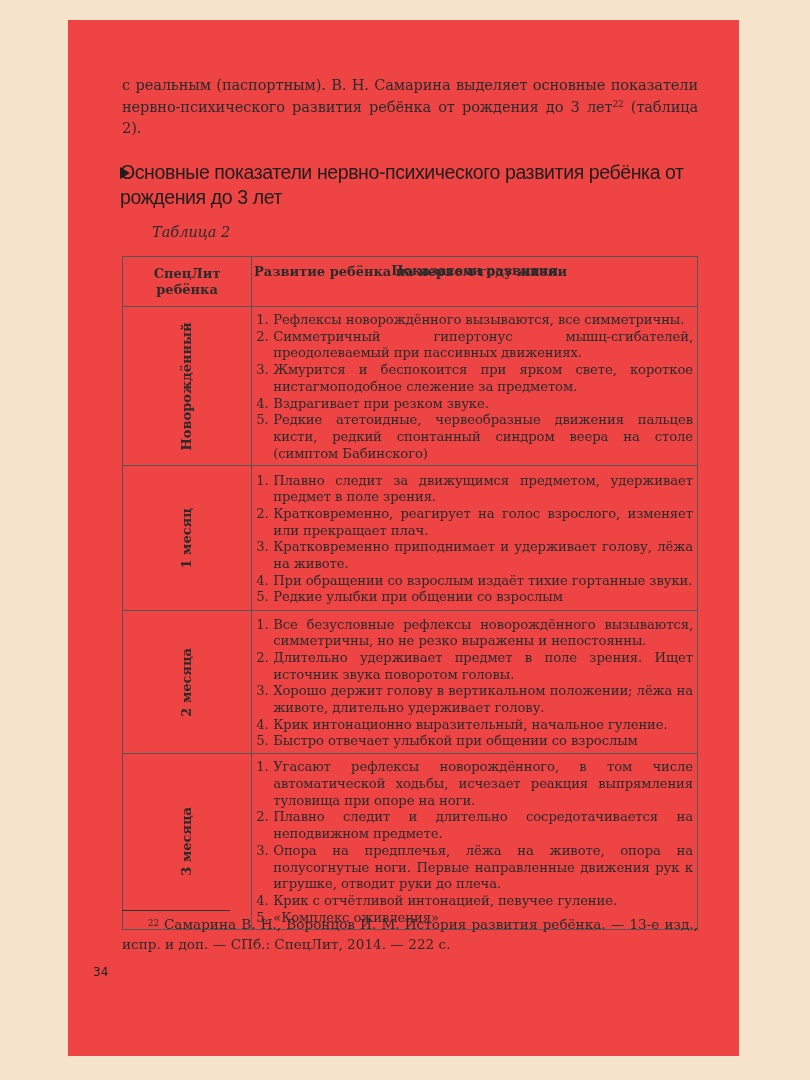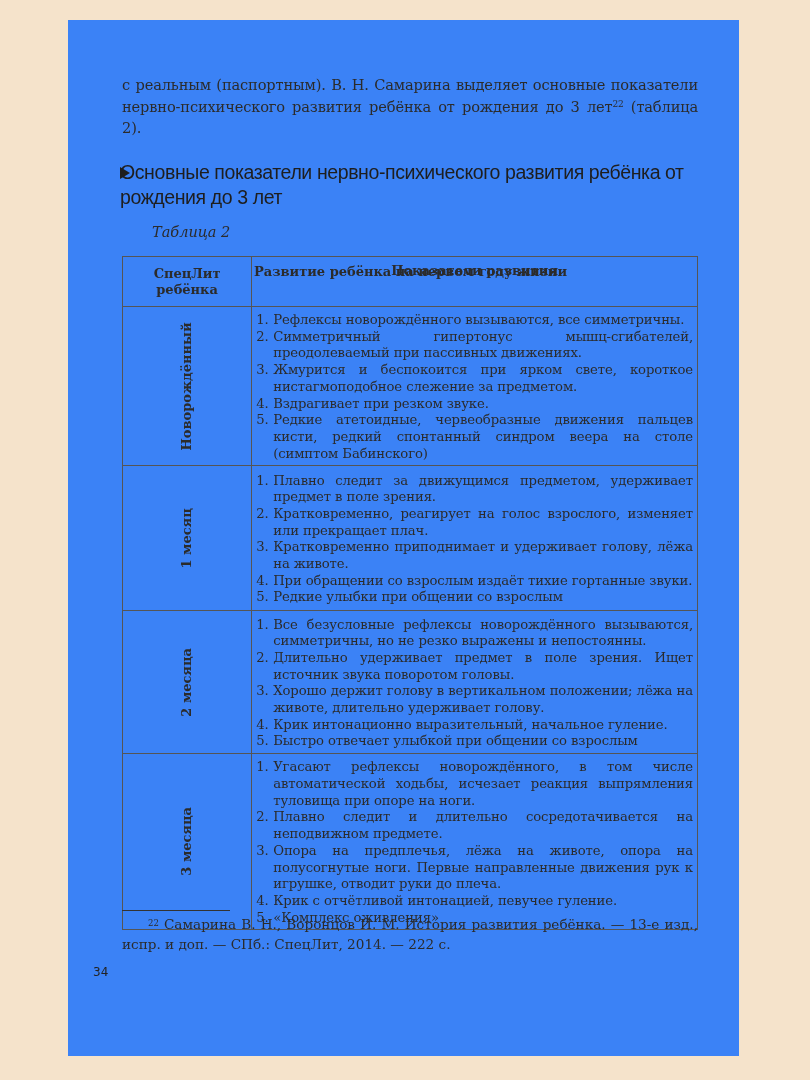--- a/index.html
+++ b/index.html
@@ -8,21 +8,21 @@
     background: #f5e3cb;
     position: relative;
     overflow: hidden;
     font-family: "DejaVu Serif", "Liberation Serif", serif;
     color: #2b2b2b;
   }
   .page {
     position: absolute;
     left: 68px; top: 20px;
     width: 671px; height: 1036px;
-    background: #3b82f6;
+    background: #ef4444;
   }
   .intro {
     position: absolute;
     left: 54px; top: 54px;
     width: 576px;
     font-size: 14.6px;
     line-height: 21.5px;
     text-align: justify;
     letter-spacing: -0.15px;
   }

